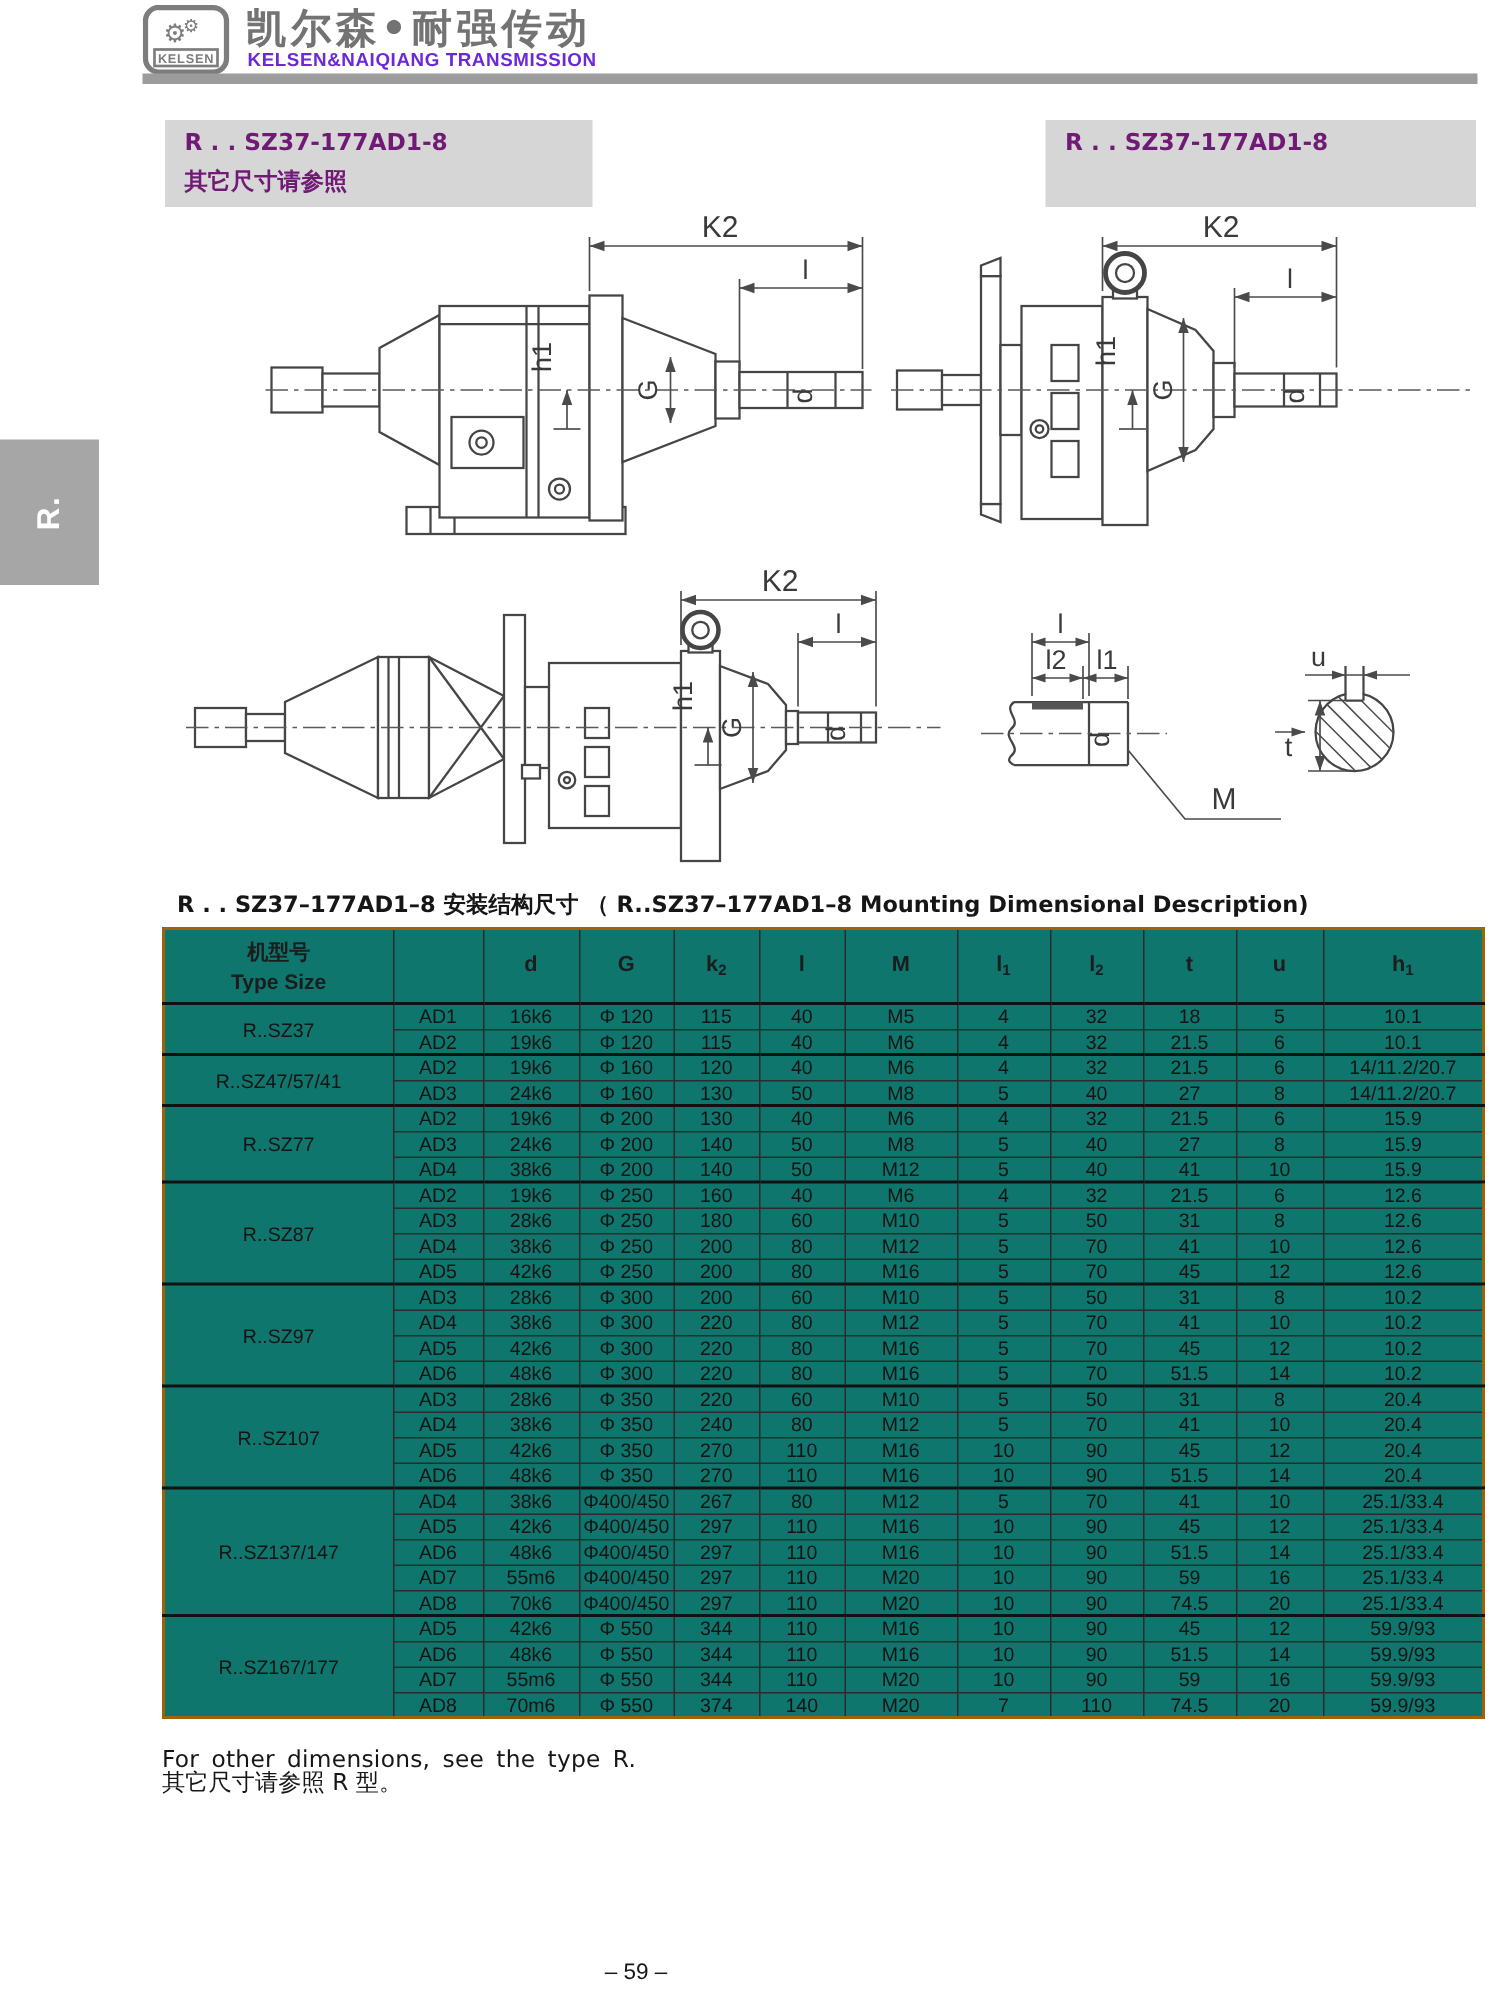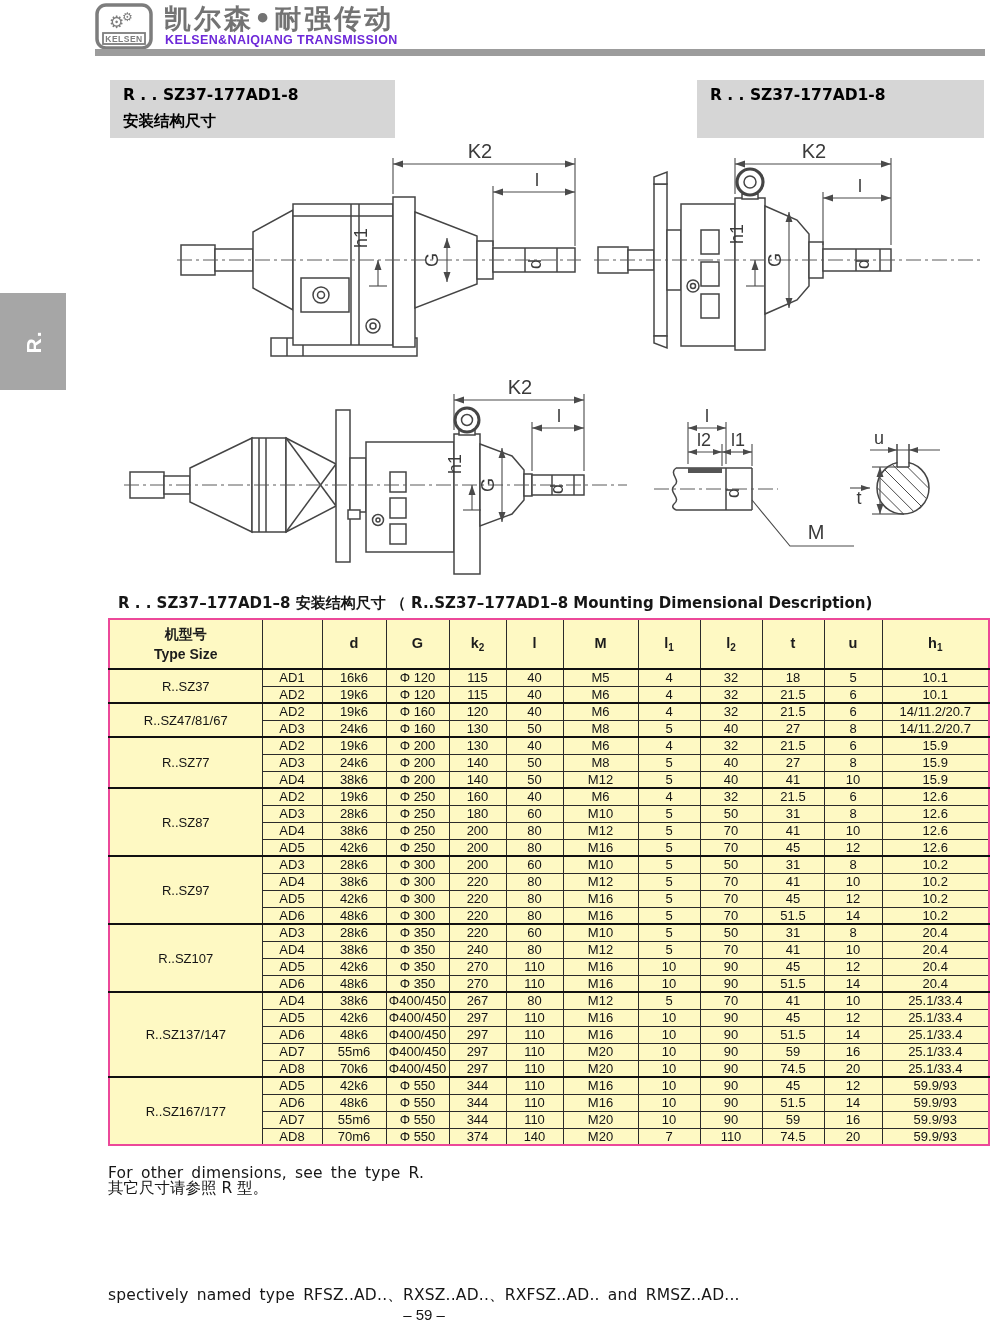--- a/index.html
+++ b/index.html
@@ -11,21 +11,21 @@
   
   .logo-svg{left:95px;top:3px}
   .brand-cn{left:164px;top:1px;font-size:27px;font-weight:bold;color:#737373;letter-spacing:3px;font-family:"DejaVu Sans","Liberation Sans",sans-serif}
   .brand-en{left:165px;top:33px;font-size:12.5px;font-weight:bold;color:#6d28d9;letter-spacing:.4px}
   .hbar{left:95px;top:49px;width:890px;height:7px;background:#9c9c9c}
 
   
   .tblock{background:#d6d6d6;padding:6px 13px;display:flex;flex-direction:column;justify-content:space-between}
   .tb-left{left:110px;top:80px;width:285px;height:58px}
   .tb-right{left:697px;top:80px;width:287px;height:58px}
-  .tblock .l1,.tblock .l2{font-size:15.5px;font-weight:bold;color:#000000;font-family:"DejaVu Sans","Liberation Sans",sans-serif}
+  .tblock .l1,.tblock .l2{font-size:15.5px;font-weight:bold;color:#701a75;font-family:"DejaVu Sans","Liberation Sans",sans-serif}
 
   
   .side-tab{left:0;top:293px;width:66px;height:97px;background:#a6a6a6;display:flex;align-items:center;justify-content:center}
   .side-tab span{color:#fff;font-size:21px;font-weight:bold;transform:rotate(-90deg);letter-spacing:1px}
 
   
   svg .ln{stroke:#454545;stroke-width:1.5;fill:none}
   svg .fw{stroke:#454545;stroke-width:1.5;fill:#fff}
   svg .fg{fill:#555;stroke:none}
   svg .cl{stroke:#5a5a5a;stroke-width:1;fill:none;stroke-dasharray:15 4 3 4}
@@ -34,21 +34,21 @@
   svg .hz{stroke:#4a4a4a;stroke-width:1;fill:none}
   svg text{font-family:"Liberation Sans",sans-serif;fill:#3a3a3a;font-size:18px}
   svg text.big{font-size:20px}
   .d1{left:175px;top:142px}
   .d2{left:592px;top:142px}
   .d3{left:122px;top:380px}
   .d4{left:648px;top:396px}
 
   
   .table-title{left:118px;top:594px;font-size:15px;font-weight:bold;color:#161616;font-family:"DejaVu Sans","Liberation Sans",sans-serif}
-  table.dim{position:absolute;left:108px;top:618px;width:880px;border-collapse:collapse;table-layout:fixed;border:2px solid #ec4899;background:#fef9c3}
+  table.dim{position:absolute;left:108px;top:618px;width:880px;border-collapse:collapse;table-layout:fixed;border:2px solid #a16207;background:#0f766e}
   table.dim th,table.dim td{border:1px solid #2b2b2b;text-align:center;vertical-align:middle;white-space:nowrap;overflow:hidden}
   table.dim thead th{height:50px;font-size:14.5px;font-weight:bold}
   table.dim thead th{border-bottom:2px solid #111}
   table.dim td{height:17px;padding:0 1px;font-size:13px;color:#141414}
   table.dim tr.group-start td{border-top:2px solid #111}
   table.dim sub{font-size:10px;vertical-align:-3px}
   .th-type{font-size:14px;font-weight:bold;line-height:1.45}
 
   
   .note{position:absolute;left:108px;font-size:15.5px;color:#161616;font-family:"DejaVu Sans","Liberation Sans",sans-serif}
@@ -66,21 +66,21 @@
     <text x="27" y="18" style="font-size:12px;fill:#7d7d7d;font-family:'DejaVu Sans',sans-serif">⚙</text>
     <rect x="8" y="30" width="42" height="11" fill="#fff" stroke="#7d7d7d" stroke-width="1.8"></rect>
     <text x="29" y="39" text-anchor="middle" style="font-size:8.5px;font-weight:bold;fill:#7d7d7d;letter-spacing:.5px">KELSEN</text>
   </svg>
   <div class="abs brand-cn">凯尔森•耐强传动</div>
   <div class="abs brand-en">KELSEN&amp;NAIQIANG TRANSMISSION</div>
   <div class="abs hbar"></div>
 
   <div class="abs tblock tb-left">
     <div class="l1">R . . SZ37-177AD1-8</div>
-    <div class="l2">安装结构尺寸</div>
+    <div class="l2">其它尺寸请参照</div>
   </div>
   <div class="abs tblock tb-right">
     <div class="l1">R . . SZ37-177AD1-8</div>
   </div>
 
   <div class="abs side-tab">
     <span>R.</span>
   </div>
 
   <svg class="abs d1" width="410" height="235" viewBox="0 0 410 235">
@@ -419,21 +419,21 @@
           <td>115</td>
           <td>40</td>
           <td>M6</td>
           <td>4</td>
           <td>32</td>
           <td>21.5</td>
           <td>6</td>
           <td>10.1</td>
         </tr>
         <tr class="group-start">
-          <td rowspan="2">R..SZ47/81/67</td>
+          <td rowspan="2">R..SZ47/57/41</td>
           <td>AD2</td>
           <td>19k6</td>
           <td>Φ 160</td>
           <td>120</td>
           <td>40</td>
           <td>M6</td>
           <td>4</td>
           <td>32</td>
           <td>21.5</td>
           <td>6</td>
@@ -768,16 +768,15 @@
           <td>110</td>
           <td>74.5</td>
           <td>20</td>
           <td>59.9/93</td>
         </tr>
       </tbody>
   </table>
 
   <div class="note" style="top:1178px">其它尺寸请参照  R 型。</div>
   <div class="note en" style="top:1164px">For other dimensions, see the type  R.</div>
-  <div class="note en" style="top:1285px">spectively named type  RFSZ..AD..、RXSZ..AD..、RXFSZ..AD.. and  RMSZ..AD...</div>
   <div class="pageno">– 59 –</div>
 
 </div>
 
 </body></html>

